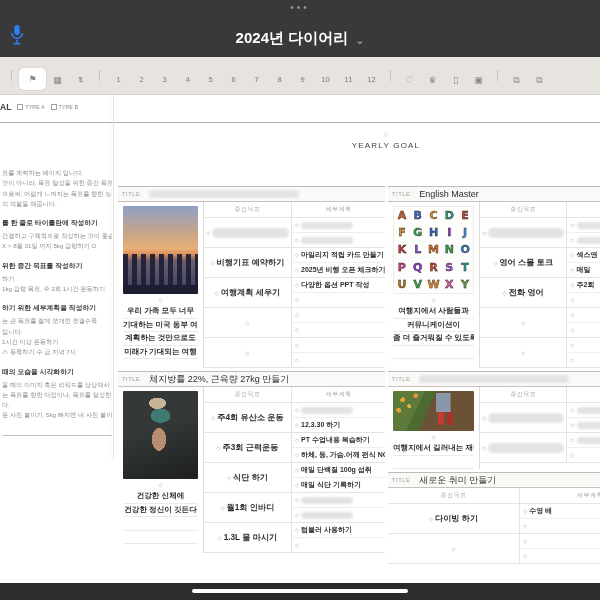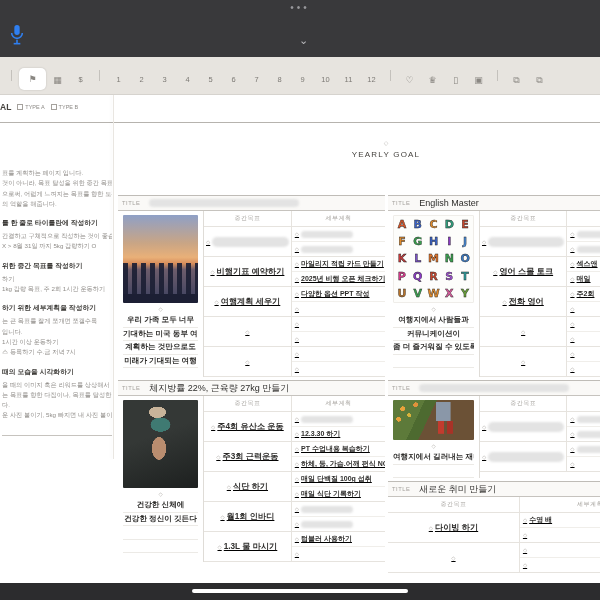--- a/index.html
+++ b/index.html
@@ -33,21 +33,21 @@
   .cb{font-size:5.5px;color:#8d8a86;margin-right:6px;display:flex;align-items:center;}
   .cb::before{content:"";width:4px;height:4px;border:1px solid #a5a29d;margin-right:2px;display:inline-block;}
   .howto{position:absolute;top:33px;left:0;width:110px;text-align:center;}
   .lp-body{position:absolute;top:73px;left:2px;width:110px;}
   .lp-h{font-size:6.8px;font-weight:bold;color:#3e3c39;margin:9px 0 3px;white-space:nowrap;}
   .lp-l{font-size:6.2px;color:#8f8c88;line-height:10.3px;white-space:nowrap;overflow:hidden;}
   .lp-l.sp{height:10px;}
   .lp-hr{border-top:1px solid #c6c3be;margin:14px 0 30px;}
   .page-div{position:absolute;top:0;left:113px;width:1px;height:100%;background:#e9e6e1;box-shadow:-2px 0 3px rgba(0,0,0,.05);}
   
-  .right-page{position:absolute;top:12px;left:113px;right:0;height:100%;}
+  .right-page{position:absolute;top:3px;left:113px;right:0;height:100%;}
   .yearly{position:absolute;top:33px;left:0;width:546px;text-align:center;}
   .col{position:absolute;top:88px;}
   .col-center{left:5px;width:267px;}
   .col-right{left:275px;width:272px;}
   
   .gtable{border-top:1px solid #bfbcb7;margin-bottom:3px;background:#fff;}
   .t-title{height:14px;display:flex;align-items:center;border-bottom:1px solid #c6c3be;background:#faf9f7;padding-left:4px;}
   .t-title-label{font-size:5.8px;color:#a5a29d;letter-spacing:.5px;margin-right:9px;flex:none;}
   .t-title-text{font-size:9px;font-weight:normal;color:#2e2d2b;white-space:nowrap;}
   .t-body{display:flex;}
@@ -56,21 +56,21 @@
   .t-img{width:100%;height:88px;border-radius:1px;}
   .img-garden{height:40px !important;}
   .img-plaid{height:38px !important;}
   .t-dia{text-align:center;font-size:5.5px;color:#b5b2ad;height:9px;line-height:9px;margin-top:2px;}
   .t-cap{height:12.5px;line-height:12.5px;text-align:center;font-size:7.6px;font-weight:bold;color:#2e2d2b;
          border-bottom:1px solid #eceae6;white-space:nowrap;overflow:hidden;}
   .t-main{flex:1;display:flex;flex-direction:column;min-width:0;}
   .t-head{display:flex;height:15px;border-bottom:1px solid #e6e3de;flex:none;}
   .t-th{flex:1;display:flex;align-items:center;justify-content:center;font-size:6px;color:#a5a29d;letter-spacing:.5px;}
   .t-th:first-child{flex:0 0 48.5%;border-right:1px solid #e6e3de;box-sizing:border-box;}
-  .t-row{display:flex;border-bottom:1px solid #e6e3de;min-height:29px;text-decoration:underline;}
+  .t-row{display:flex;border-bottom:1px solid #e6e3de;min-height:29px;}
   .t-mid{flex:0 0 48.5%;border-right:1px solid #e6e3de;display:flex;align-items:center;justify-content:center;
          gap:2px;padding:1px 2px;box-sizing:border-box;overflow:hidden;}
   .t-details{flex:1;display:flex;flex-direction:column;min-width:0;}
   .t-det{flex:1;display:flex;align-items:center;gap:2px;padding-left:3px;border-bottom:1px solid #f0eeea;
          white-space:nowrap;overflow:hidden;}
   .t-det:last-child{border-bottom:none;}
   .t-d{font-size:5.5px;color:#b5b2ad;flex:none;}
   .hw{font-weight:bold;color:#2e2d2b;}
   .t-mid .hw{font-size:8.2px;white-space:nowrap;}
   .t-det .hw{font-size:7px;}
@@ -118,20 +118,21 @@
     <div class="tb-dots">•••</div>
     <span class="mic">
       <svg viewBox="0 0 24 34" width="16" height="24">
         <rect x="8" y="2" width="8" height="15" rx="4" fill="#2f7ff0"></rect>
         <path d="M4 14a8 8 0 0 0 16 0" stroke="#2f7ff0" stroke-width="2.4" fill="none"></path>
         <line x1="12" y1="24" x2="12" y2="30" stroke="#2f7ff0" stroke-width="2.4"></line>
         <line x1="7" y1="30" x2="17" y2="30" stroke="#2f7ff0" stroke-width="2.4"></line>
       </svg>
     </span>
     <div class="doc-title">
+      <span>2024년 다이어리</span>
       <span class="chev">⌄</span>
     </div>
   </div>
 
   <div class="toolbar">
       <span class="tb-div"></span>
       <span class="tb-item active">
         <span class="tb-ic">⚑</span>
       </span>
       <span class="tb-item">

